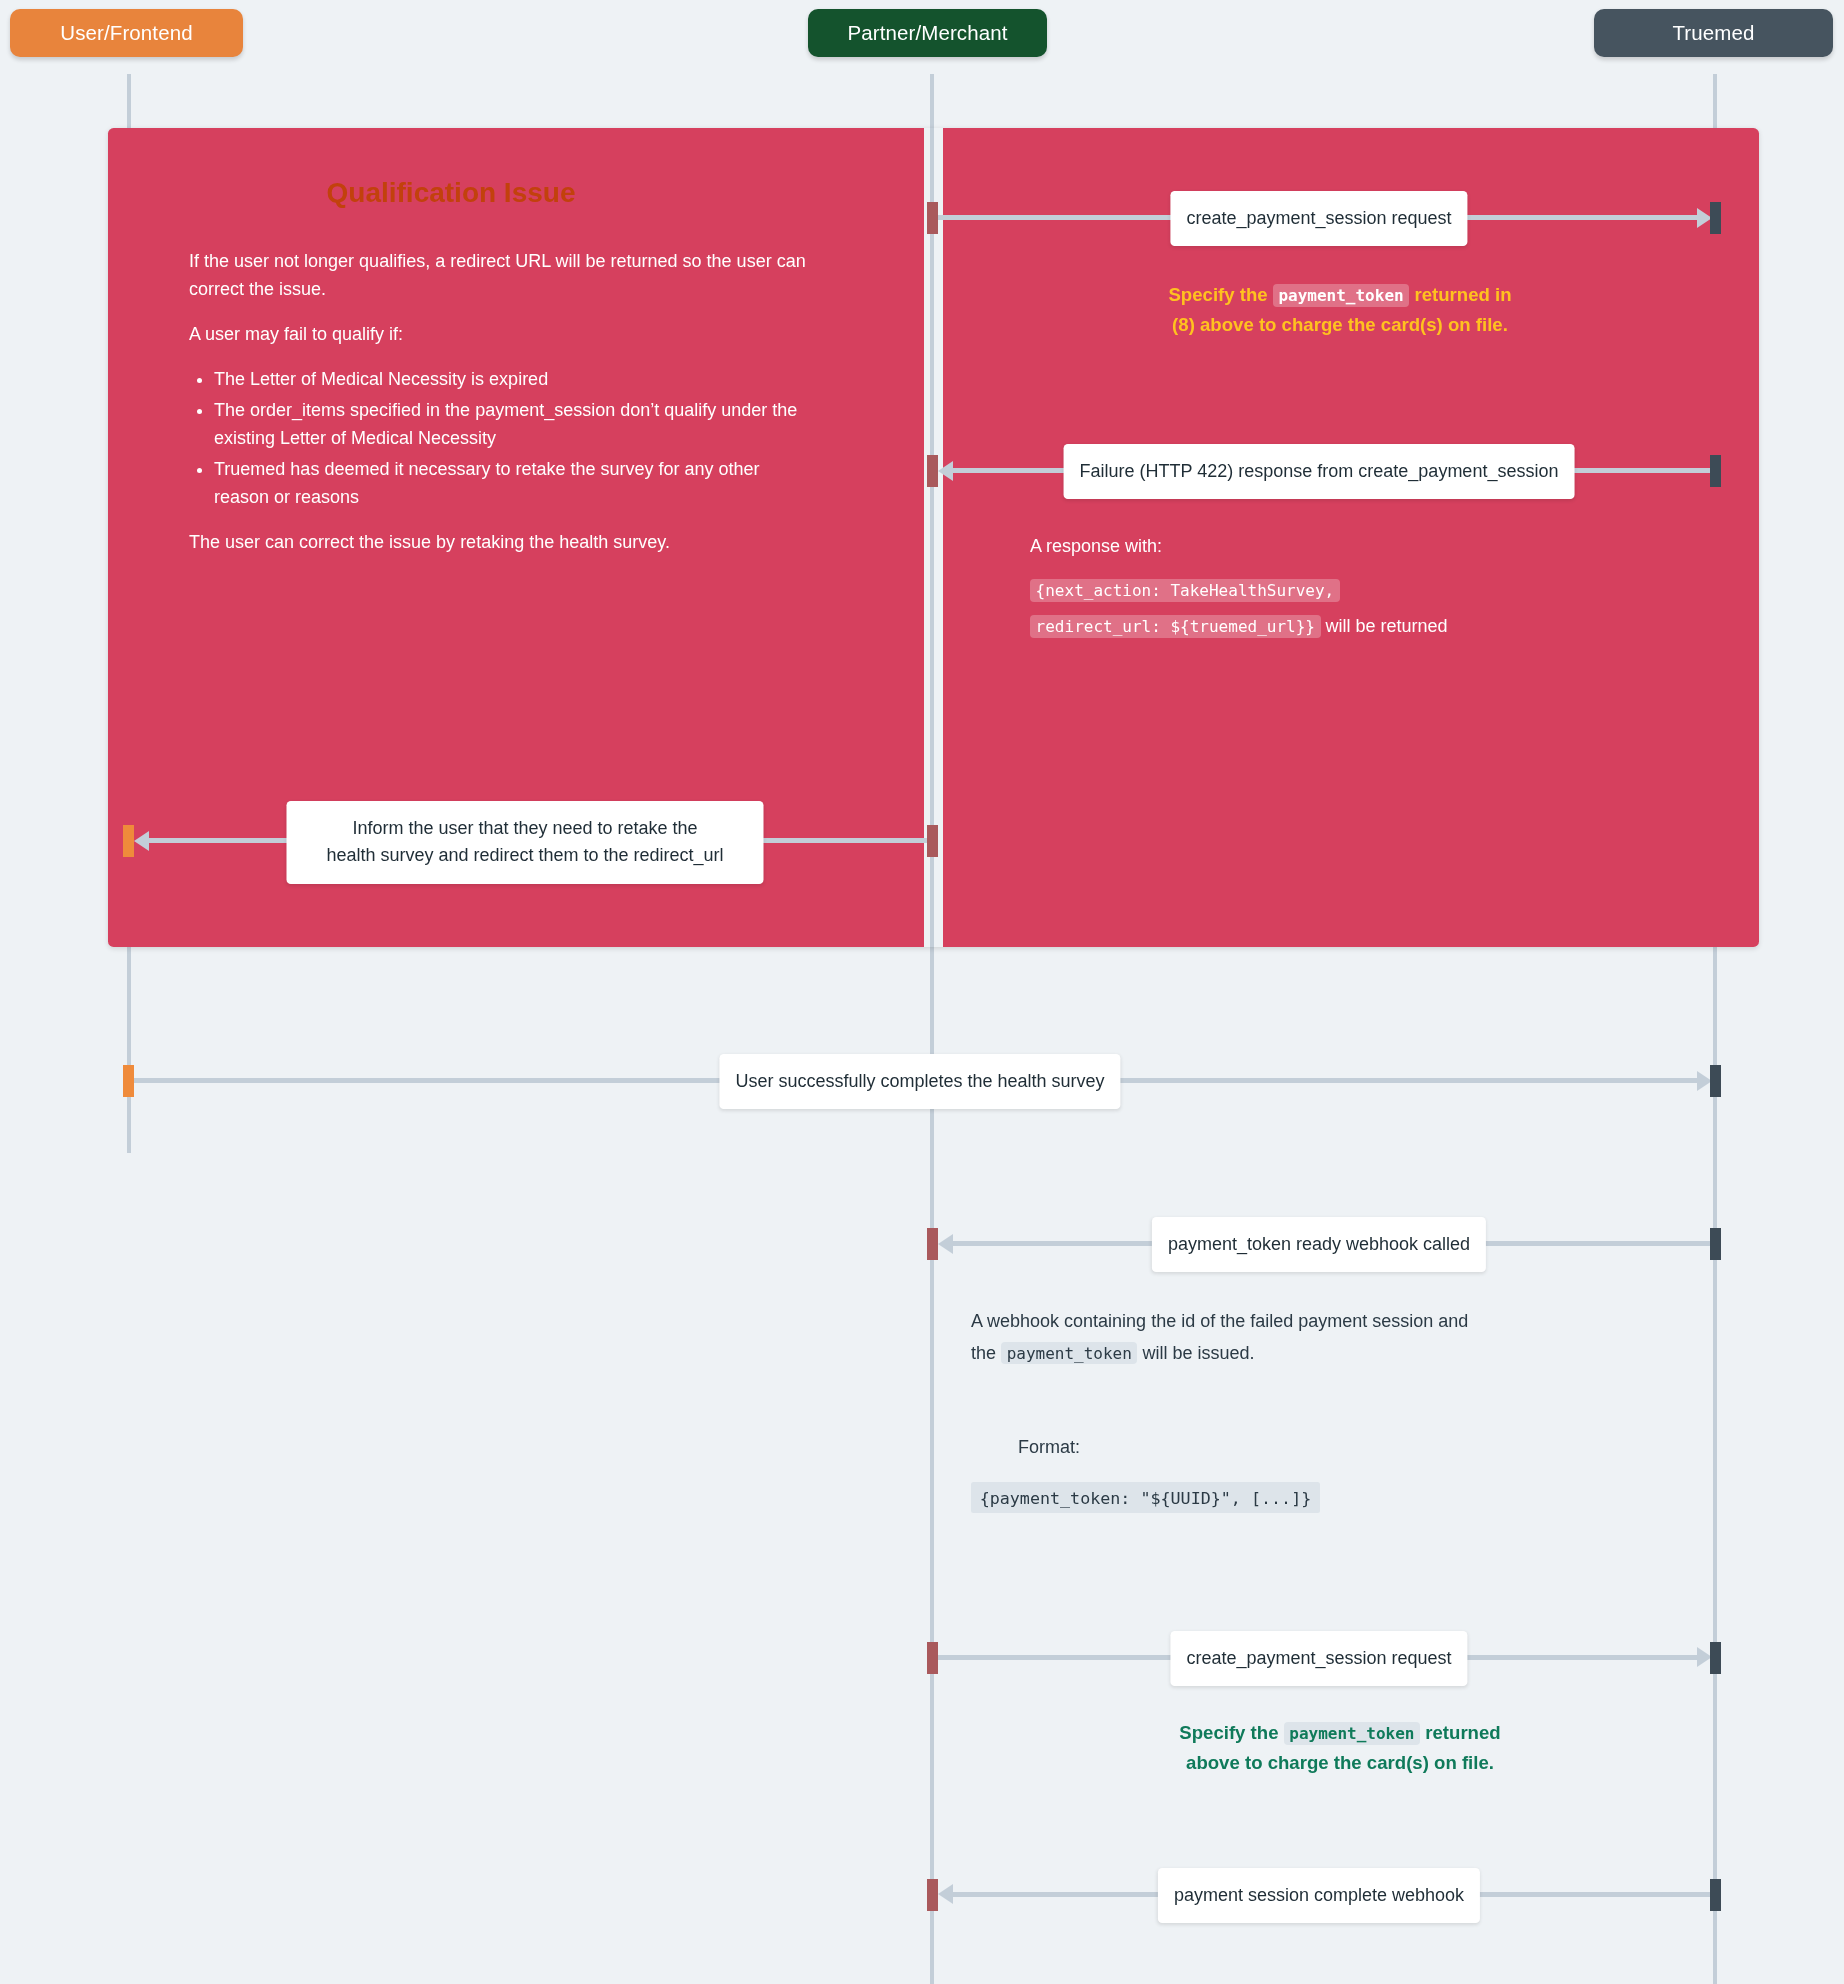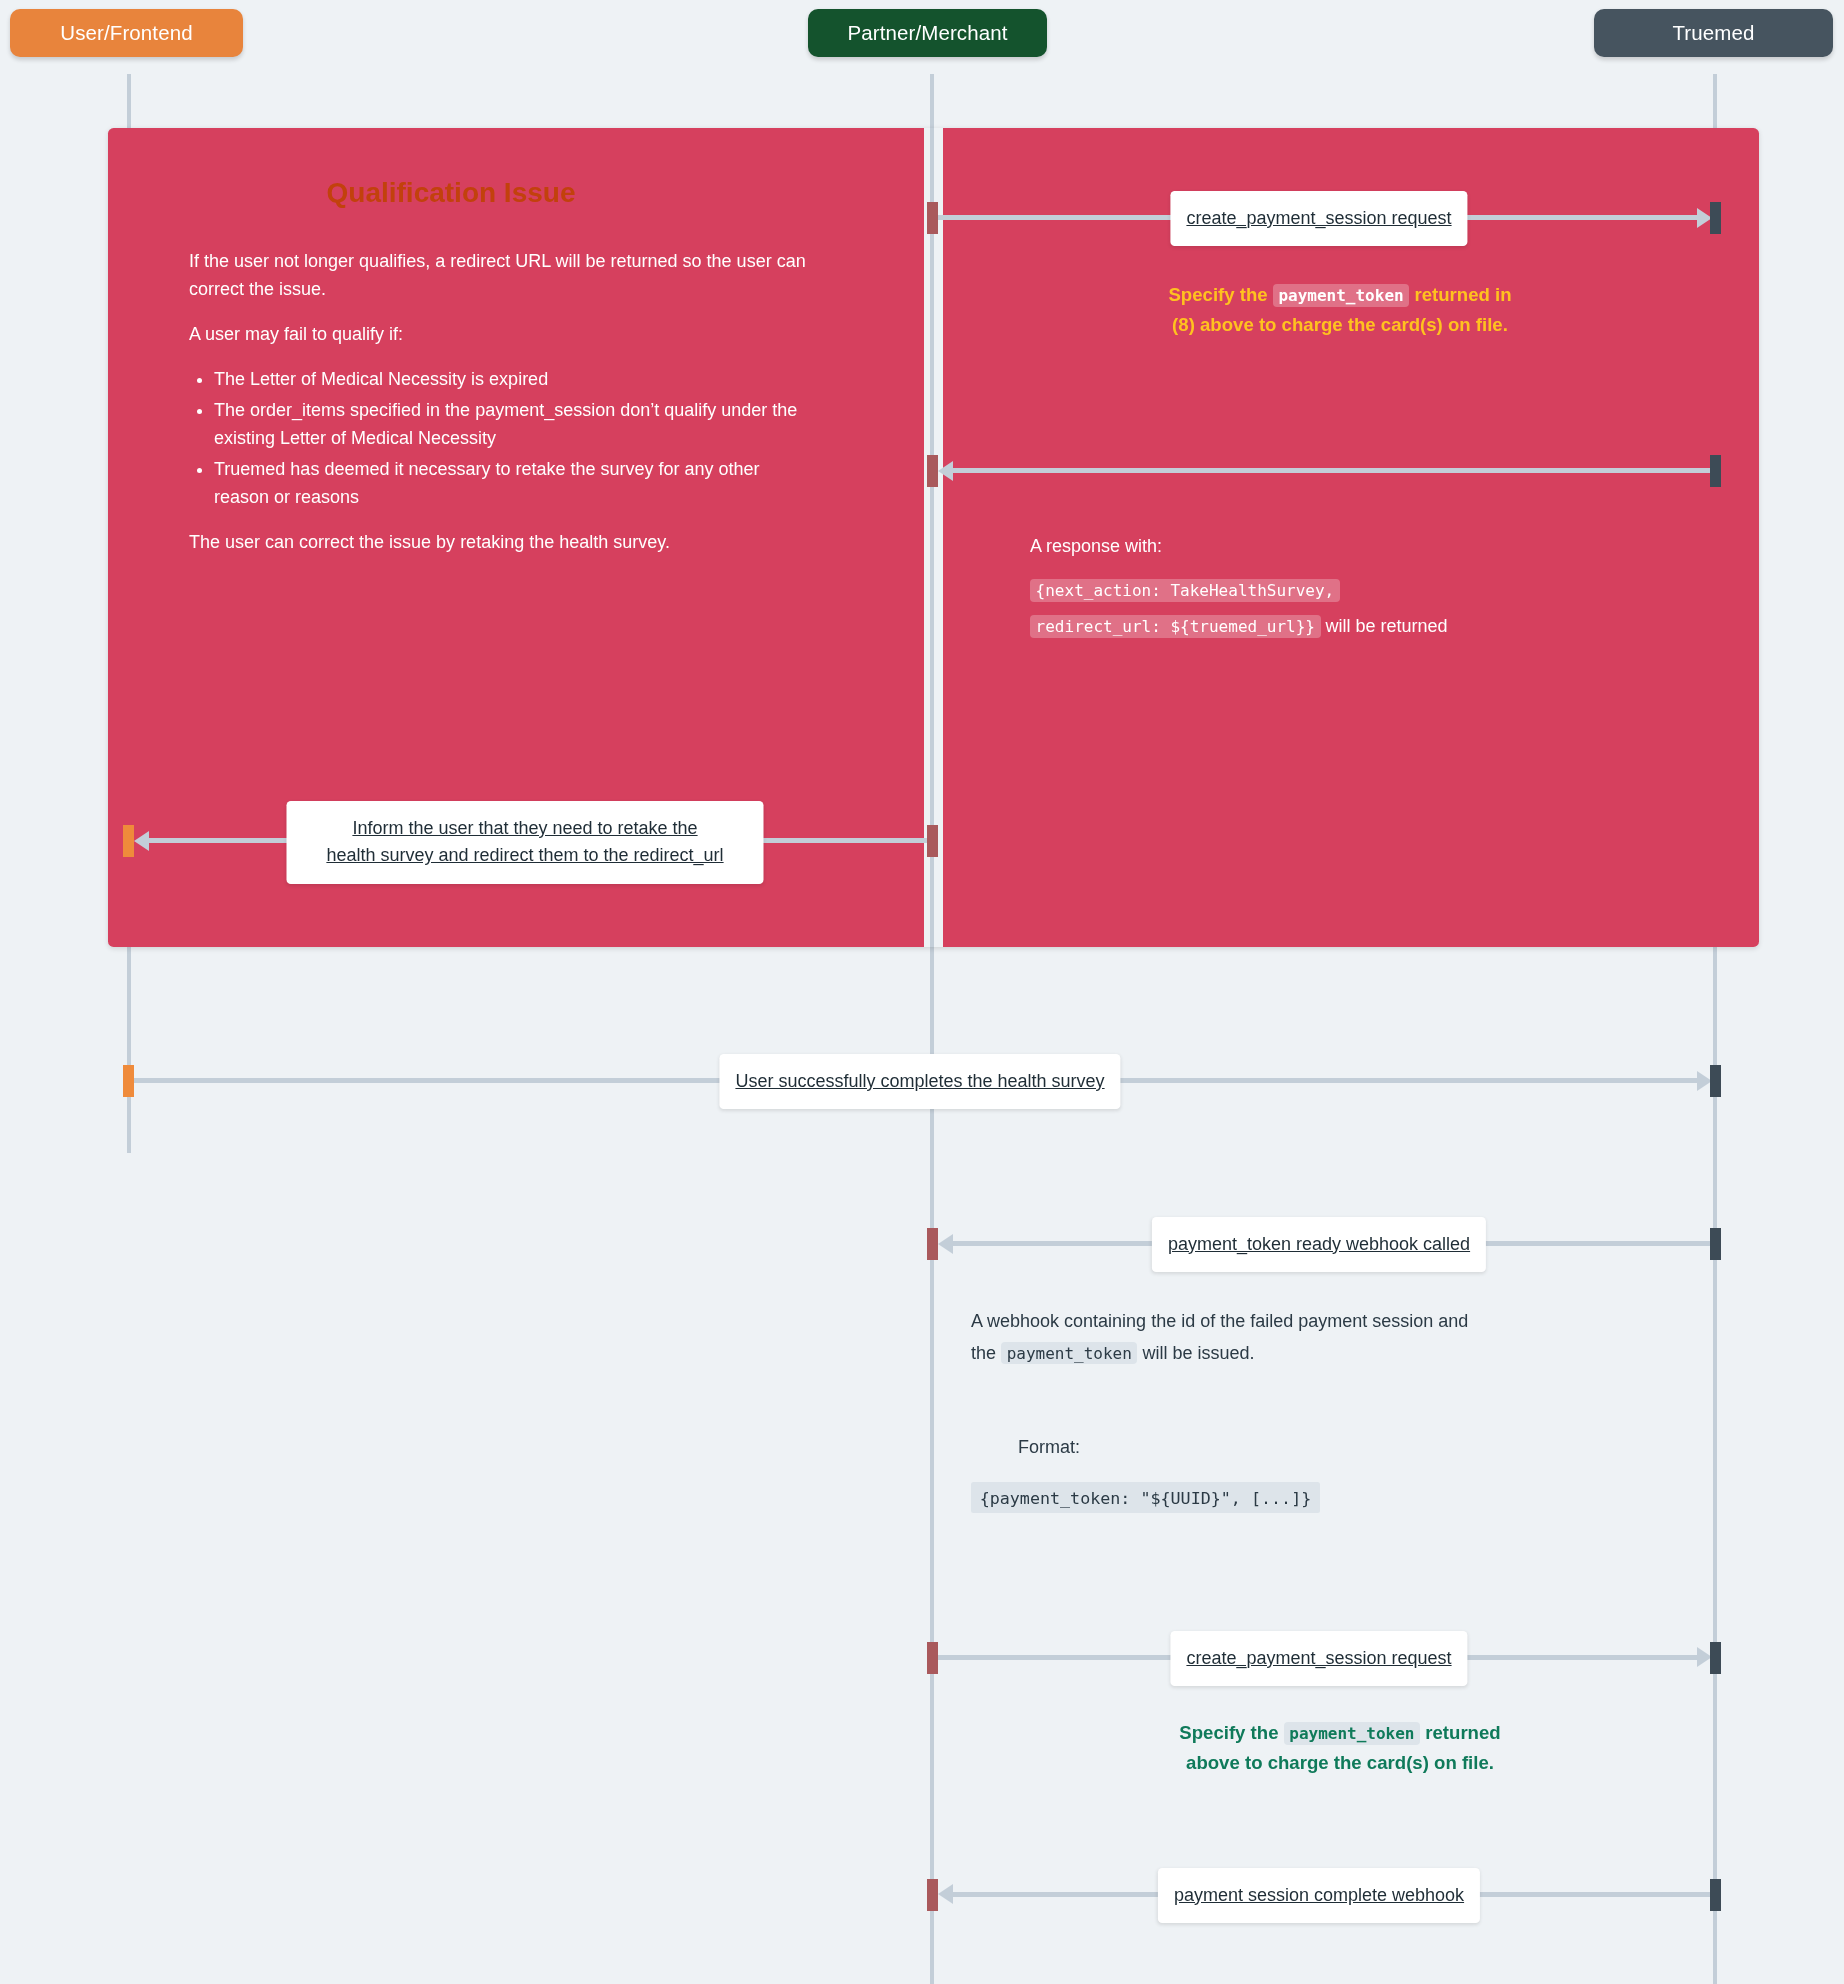--- a/index.html
+++ b/index.html
@@ -147,21 +147,20 @@
     background: #ffffff;
     color: #1f2d36;
     font-size: 18px;
     line-height: 1.55;
     padding: 13.6px 16px;
     border-radius: 4.3px;
     text-align: center;
     z-index: 18;
     box-shadow: 0 1.2px 3.7px rgba(0,0,0,.10);
     transform: translateX(-50%);
-    text-decoration: underline;
   }
 </style>
 </head>
 <body>
 
 <div id="stage">
 
   <div class="lifeline" style="left:127px; top:74px; height:1079px;"></div>
   <div class="lifeline" style="left:930px; top:74px; height:1910px;"></div>
   <div class="lifeline" style="left:1713px; top:74px; height:1910px;"></div>
@@ -201,20 +200,21 @@
 
   <div class="emph" style="left:1030px; top:280px; width:620px; color:#ffc21f;">
     <span>Specify the </span><code class="code code-on-red">payment_token</code><span> returned in</span><br>
     <span>(8) above to charge the card(s) on file.</span>
   </div>
 
   <div class="activation" style="left:927px; top:455px; height:32px; background:#a9595c;"></div>
   <div class="activation" style="left:1710px; top:455px; height:32px; background:#3d4b56;"></div>
   <div class="arrow-line" style="left:953px; top:468px; width:758px;"></div>
   <div class="arrow-head left" style="left:938px; top:461px;"></div>
+  <div class="msg-label" style="left:1319px; top:444px;">Failure (HTTP 422) response from create_payment_session</div>
 
   <div class="note note-white" style="left:1030px; top:533px; width:707px;">
     <p style="margin-bottom:11px;">A response with:</p>
     <div style="line-height:2.0;">
       <code class="code code-on-red">{next_action: TakeHealthSurvey,</code><br>
       <code class="code code-on-red">redirect_url: ${truemed_url}}</code><span> will be returned</span>
     </div>
   </div>
 
   <div class="activation" style="left:123px; top:825px; height:32px; background:#ef8b3b;"></div>

